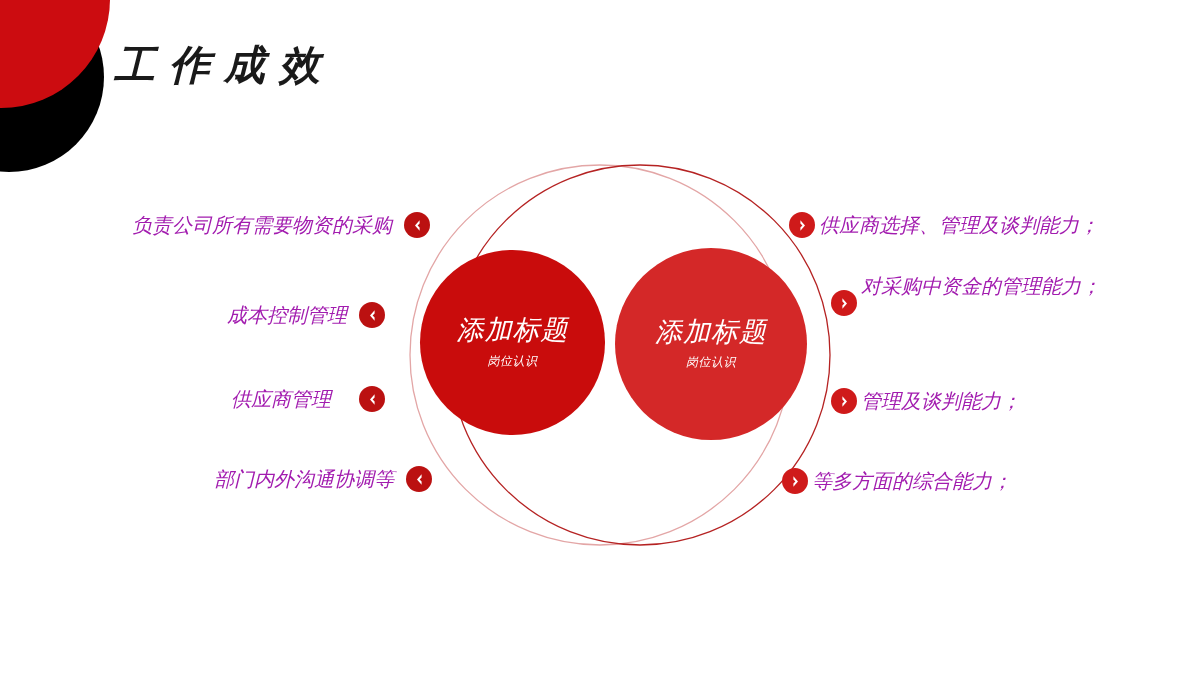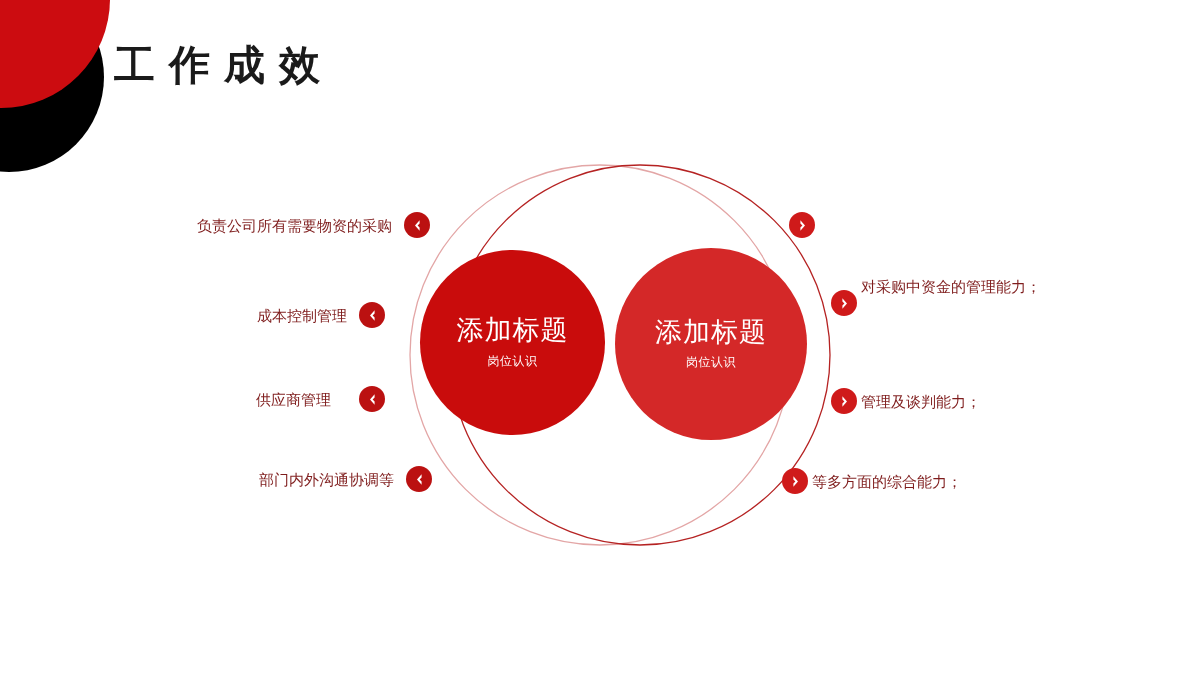--- a/index.html
+++ b/index.html
@@ -9,20 +9,21 @@
   }
   body {
     font-family: "Liberation Sans", "DejaVu Sans", sans-serif;
   }
   #slide {
     position: relative;
     width: 1200px;
     height: 560px;
     background: #ffffff;
     overflow: hidden;
+    font-style: italic;
   }
 
   
   .deco-black {
     position: absolute;
     left: -86px;
     top: -18px;
     width: 190px;
     height: 190px;
     border-radius: 50%;
@@ -112,22 +113,22 @@
     display: flex;
     align-items: center;
     justify-content: center;
   }
   .marker.light { background: #CF1A1A; }
   .marker svg { display: block; }
 
   
   .label {
     position: absolute;
-    font-size: 15px;
-    color: #7f1d1d;
+    font-size: 20px;
+    color: #a21caf;
     white-space: nowrap;
     line-height: 1;
   }
   .label.left  { text-align: right; transform: translate(-100%, -50%); }
   .label.right { text-align: left;  transform: translate(0, -50%); }
 </style>
 </head>
 <body>
 
 <div id="slide">
@@ -179,20 +180,21 @@
         <path d="M8.6 1.3 L4.0 6.5 L8.6 11.7 L8.6 8.6 L6.6 6.5 L8.6 4.4 Z" fill="#ffffff"></path>
       </svg>
   </div>
   <div class="label left" style="left:394px; top:479px;">部门内外沟通协调等</div>
 
   <div class="marker light" style="left:789px; top:212px;">
     <svg width="13" height="13" viewBox="0 0 13 13">
         <path d="M4.4 1.3 L9.0 6.5 L4.4 11.7 L4.4 8.6 L6.4 6.5 L4.4 4.4 Z" fill="#ffffff"></path>
       </svg>
   </div>
+  <div class="label right" style="left:819px; top:225px;">供应商选择、管理及谈判能力；</div>
 
   <div class="marker light" style="left:831px; top:290px;">
     <svg width="13" height="13" viewBox="0 0 13 13">
         <path d="M4.4 1.3 L9.0 6.5 L4.4 11.7 L4.4 8.6 L6.4 6.5 L4.4 4.4 Z" fill="#ffffff"></path>
       </svg>
   </div>
   <div class="label right" style="left:861px; top:286px;">对采购中资金的管理能力；</div>
 
   <div class="marker light" style="left:831px; top:388px;">
     <svg width="13" height="13" viewBox="0 0 13 13">

